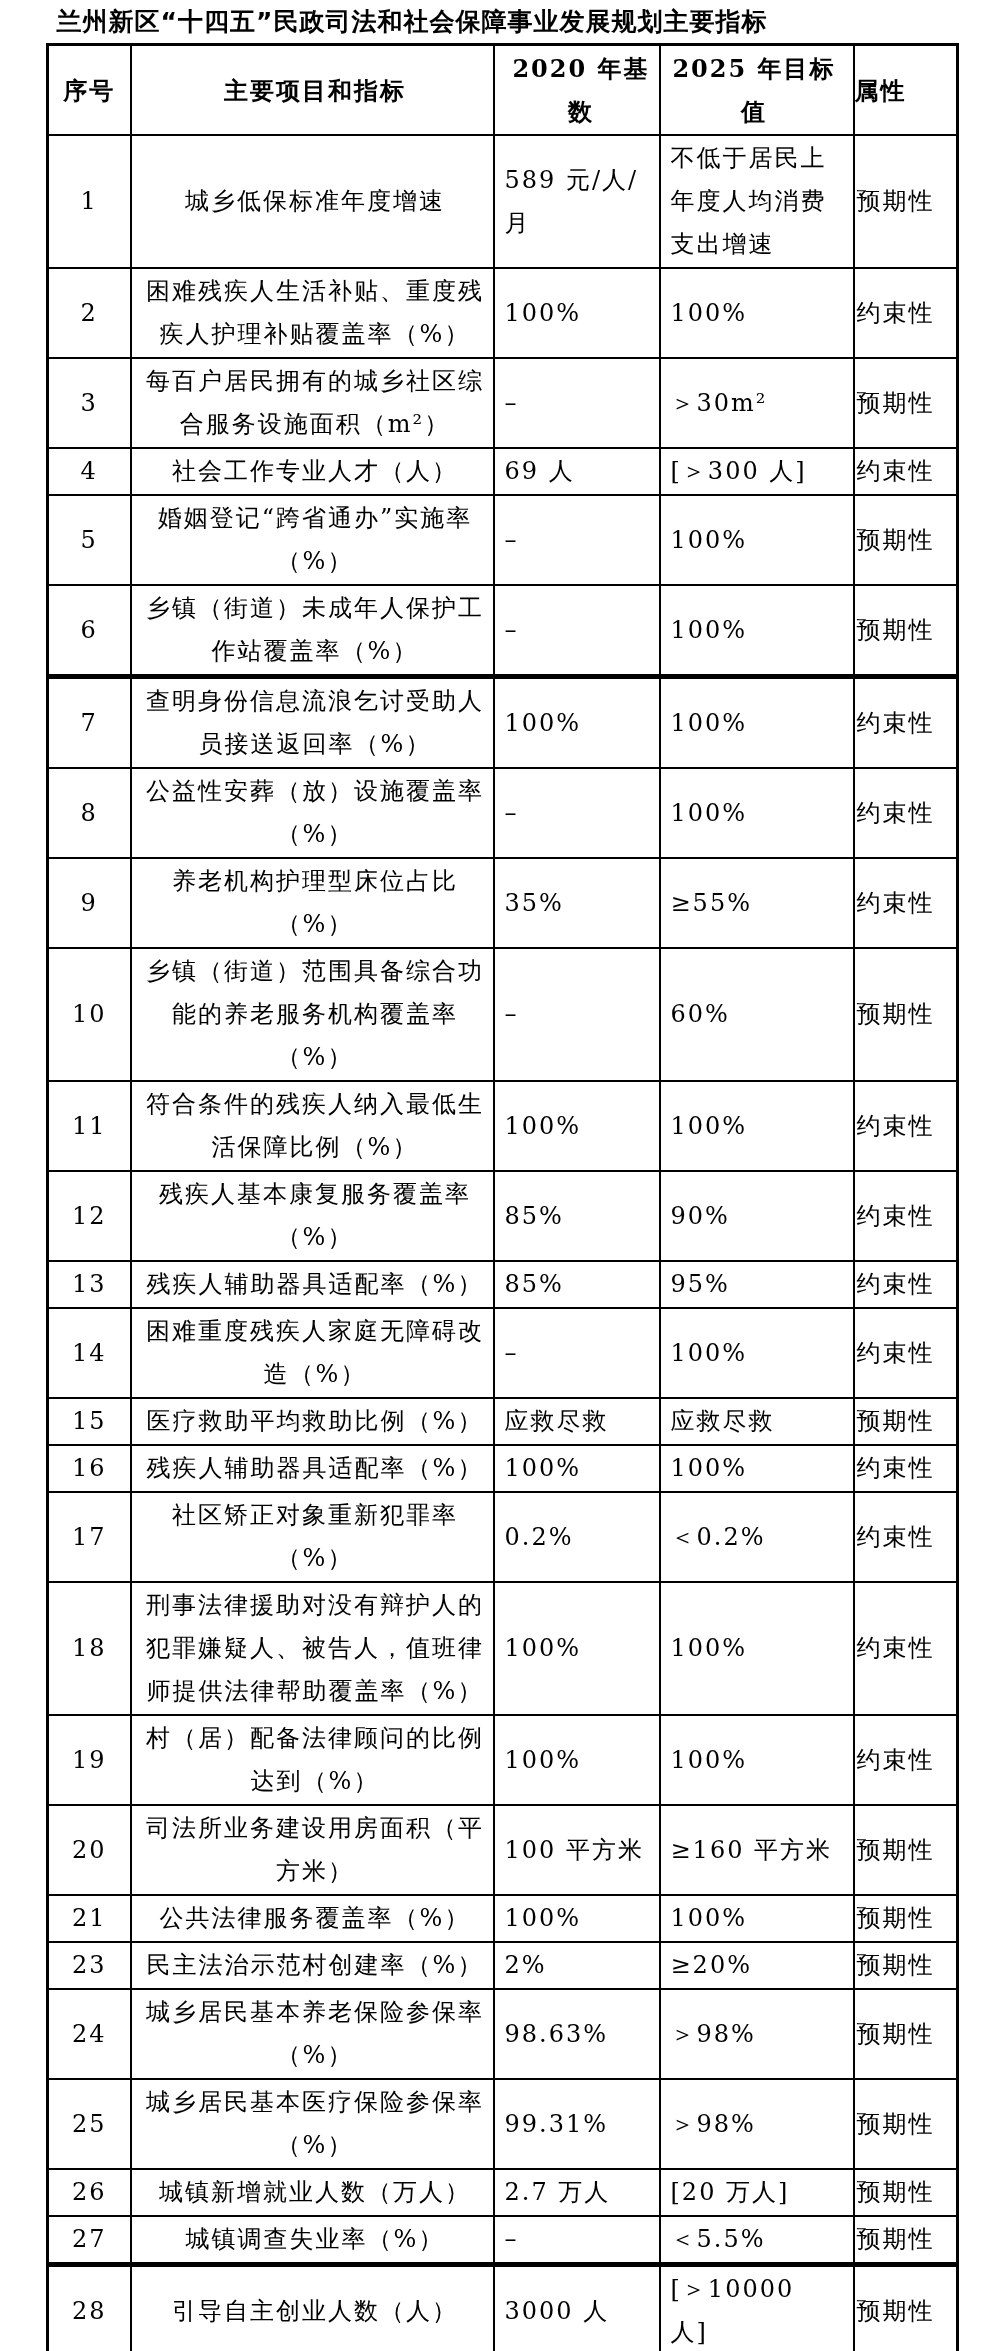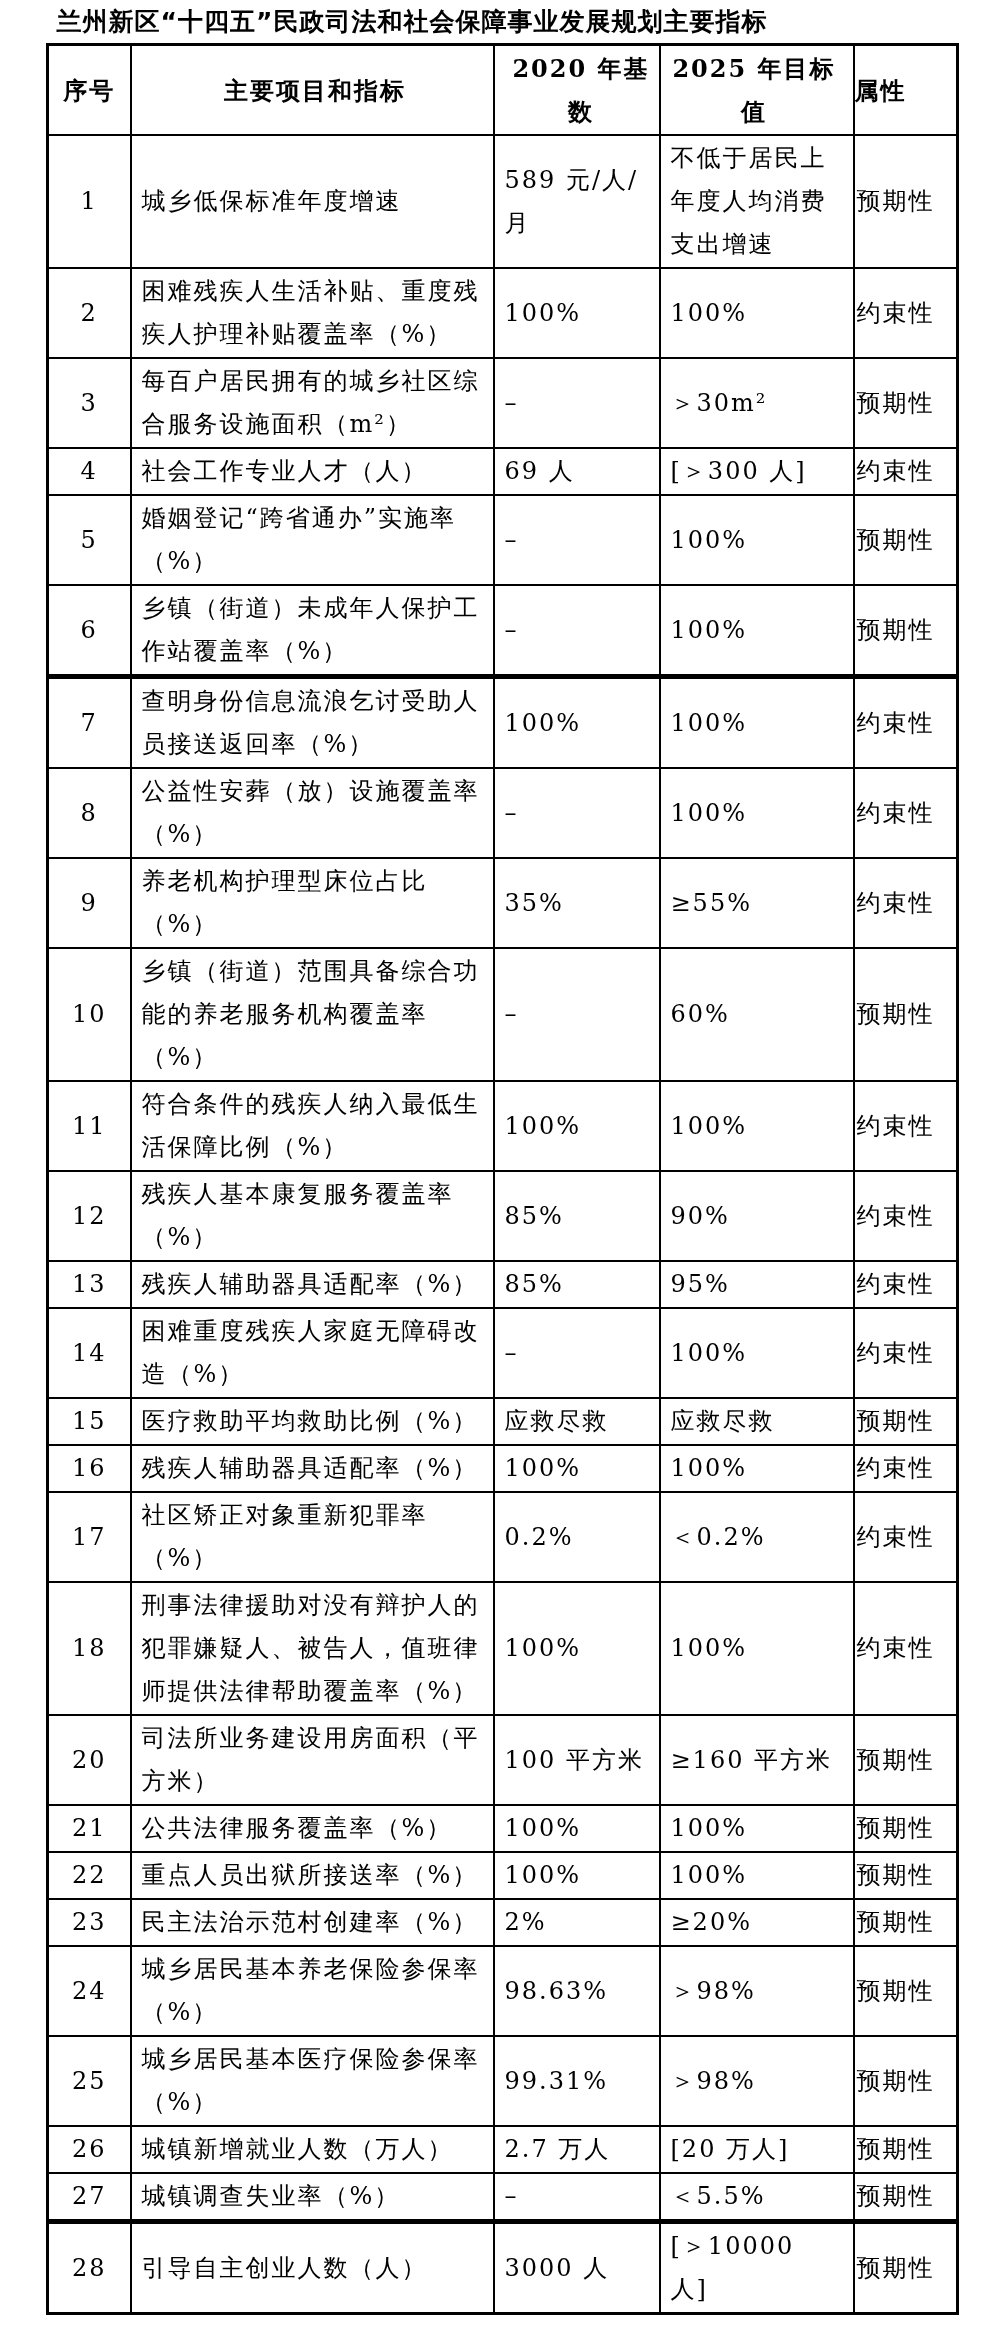--- a/index.html
+++ b/index.html
@@ -53,21 +53,21 @@
   }
   th {
     font-weight: bold;
     text-align: center;
     height: 41px;
     padding: 1px 0;
   }
   td { height: 41px; }
 
   .c-no     { text-align: center; }
-  .c-ind    { text-align: left; padding-left: 10px; padding-right: 4px; }
+  .c-ind    { text-align: center; padding-left: 10px; padding-right: 4px; }
   .c-base   { text-align: left; padding-left: 10px; padding-right: 1px; }
   .c-target { text-align: left; padding-left: 10px; padding-right: 15px; margin-left: 24px; }
   .c-attr   { text-align: left; }
 
   tr.thick-top td { border-top: 5px solid #000; }
 </style>
 </head>
 <body>
 
 <div class="page">
@@ -212,36 +212,36 @@
     <td class="c-attr">约束性</td>
   </tr>
         <tr>
     <td class="c-no">18</td>
     <td class="c-ind">刑事法律援助对没有辩护人的犯罪嫌疑人、被告人，值班律师提供法律帮助覆盖率（%）</td>
     <td class="c-base">100%</td>
     <td class="c-target">100%</td>
     <td class="c-attr">约束性</td>
   </tr>
         <tr>
+    <td class="c-no">19</td>
+    <td class="c-ind">村（居）配备法律顾问的比例达到（%）</td>
+    <td class="c-base">100%</td>
+    <td class="c-target">100%</td>
+    <td class="c-attr">约束性</td>
+  </tr>
+        <tr>
     <td class="c-no">20</td>
     <td class="c-ind">司法所业务建设用房面积（平方米）</td>
     <td class="c-base">100 平方米</td>
     <td class="c-target">≥160 平方米</td>
     <td class="c-attr">预期性</td>
   </tr>
         <tr>
     <td class="c-no">21</td>
     <td class="c-ind">公共法律服务覆盖率（%）</td>
-    <td class="c-base">100%</td>
-    <td class="c-target">100%</td>
-    <td class="c-attr">预期性</td>
-  </tr>
-        <tr>
-    <td class="c-no">22</td>
-    <td class="c-ind">重点人员出狱所接送率（%）</td>
     <td class="c-base">100%</td>
     <td class="c-target">100%</td>
     <td class="c-attr">预期性</td>
   </tr>
         <tr>
     <td class="c-no">23</td>
     <td class="c-ind">民主法治示范村创建率（%）</td>
     <td class="c-base">2%</td>
     <td class="c-target">≥20%</td>
     <td class="c-attr">预期性</td>

